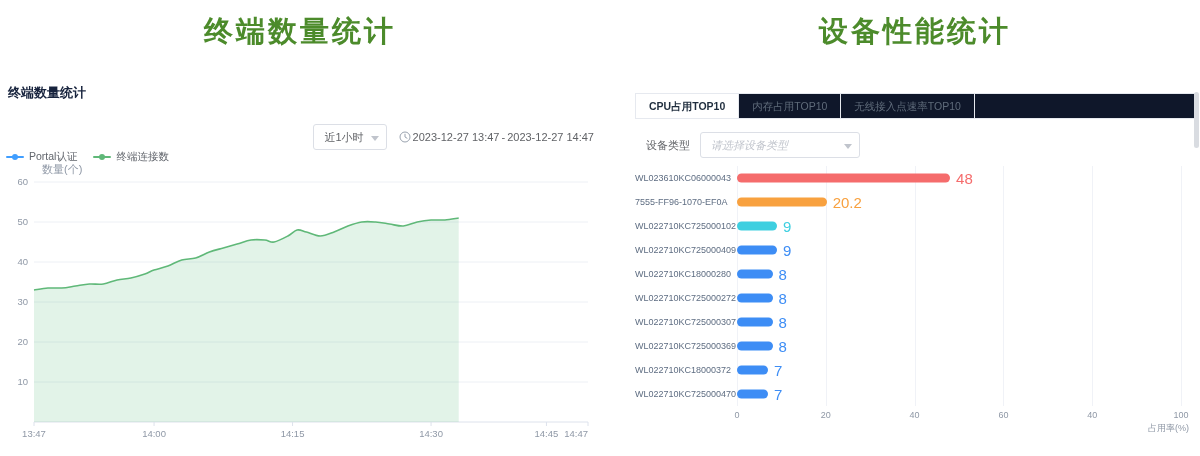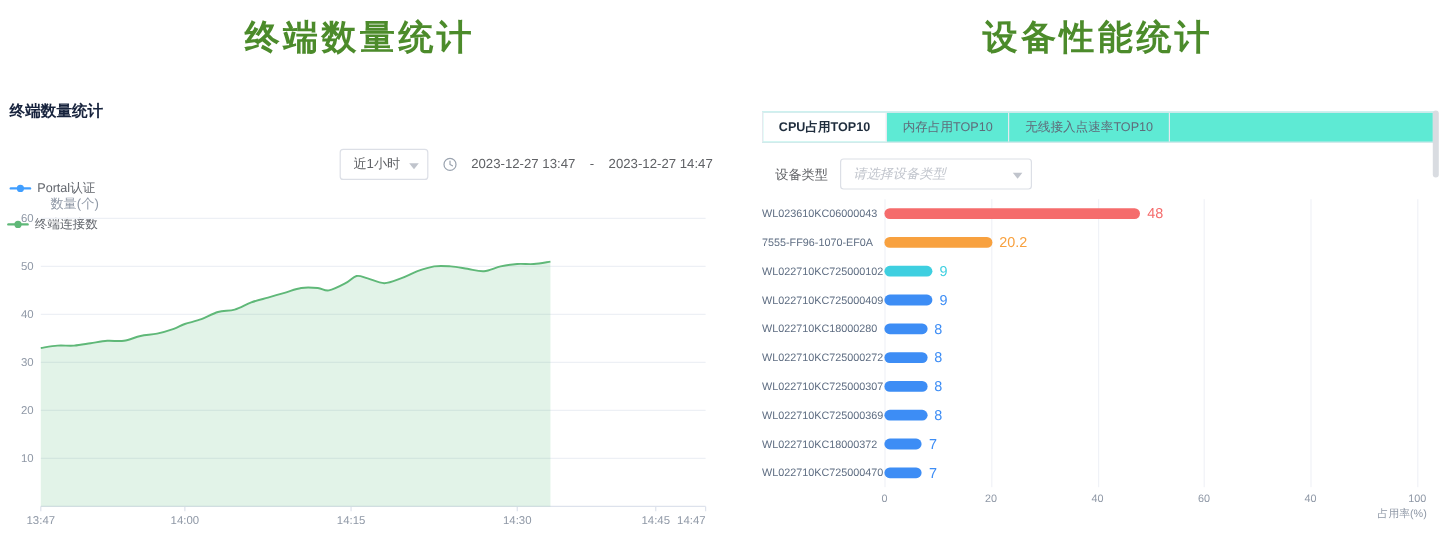--- a/index.html
+++ b/index.html
@@ -12,50 +12,50 @@
   .big-title { position:absolute; top:12px; left:0; width:100%; text-align:center;
     font-size:29px; font-weight:bold; color:#4c8b2b; letter-spacing:3px; }
 
   
   .panel-title { position:absolute; left:8px; top:84px; font-size:13px; font-weight:bold; color:#17233d; }
   .controls { position:absolute; top:124px; right:6px; display:flex; align-items:center; gap:12px; }
   .select-box { position:relative; height:26px; border:1px solid #dcdfe6; border-radius:3px;
     background:#fff; padding:0 22px 0 10px; font-size:11px; color:#606266; line-height:24px; cursor:pointer; white-space:nowrap; }
   .chevron { position:absolute; right:7px; top:11px; width:0; height:0;
     border-left:4px solid transparent; border-right:4px solid transparent; border-top:5px solid #c0c4cc; }
-  .date-range { display:flex; align-items:center; gap:12px; font-size:11px; color:#606266; cursor:pointer; }
-  .legend { position:absolute; left:6px; top:150px; display:flex; gap:16px; align-items:center;flex-direction:column; }
+  .date-range { display:flex; align-items:center; gap:2px; font-size:11px; color:#606266; cursor:pointer; }
+  .legend { position:absolute; left:6px; top:150px; display:flex; gap:16px; align-items:center; }
   .lg-item { display:flex; align-items:center; gap:5px; cursor:pointer; }
   .lg-marker { position:relative; width:18px; height:2px; border-radius:1px; }
   .lg-dot { position:absolute; left:50%; top:50%; transform:translate(-50%,-50%);
     width:6px; height:6px; border-radius:50%; background:inherit; }
   .lg-text { font-size:10.5px; color:#62666d; }
   .y-axis-name { position:absolute; left:42px; top:162px; font-size:11px; color:#8f98a6; }
   #line-chart { position:absolute; left:0; top:172px; width:600px; height:280px; }
   #line-chart text.tick { font-size:9.5px; fill:#8f98a6; }
 
   
   .tabs { position:absolute; left:5px; top:93px; width:560px; height:26px; display:flex;
-    background:#5eead4; border:1px solid #e6e9ef; }
+    background:#0f172a; border:1px solid #e6e9ef; }
   .tab { padding:0 13px; line-height:24px; font-size:10.5px; color:#5f6b7a;
     border-right:1px solid #e6e9ef; cursor:pointer; white-space:nowrap; }
   .tab.active { background:#ffffff; color:#1f2d3d; font-weight:bold; }
   .filter-row { position:absolute; left:16px; top:132px; display:flex; align-items:center; }
   .filter-label { font-size:11px; color:#606266; margin-right:10px; }
   .select-box.wide { width:160px; }
   .placeholder { color:#c0c4cc;font-style:italic; }
   #bar-chart { position:absolute; left:5px; top:166px; width:560px; height:272px; }
   .grid-layer { position:absolute; left:102px; right:14px; top:0; height:240px; }
   .vline { position:absolute; top:0; bottom:0; width:1px; background:#f0f2f7; }
   .bar-rows { position:relative; }
   .bar-row { display:flex; height:24px; align-items:center; }
   .bar-label { width:102px; padding-right:10px; text-align:right; font-size:9px; color:#5e6d82; white-space:nowrap; }
   .bar-track { position:relative; flex:1; height:100%; margin-right:14px; }
   .bar { position:absolute; left:0; top:50%; transform:translateY(-50%); height:9px; border-radius:5px; }
-  .bar-val { position:absolute; top:50%; transform:translateY(-50%); font-size:12px; }
+  .bar-val { position:absolute; top:50%; transform:translateY(-50%); font-size:15px; }
   .bar-axis { position:relative; margin:4px 14px 0 102px; height:26px; }
   .xtick { position:absolute; top:0; transform:translateX(-50%); font-size:9px; color:#8f98a6; }
   .axis-name { position:absolute; right:-8px; top:12px; font-size:9px; color:#8f98a6; white-space:nowrap; }
 
   .scrollbar-thumb { position:absolute; right:1px; top:92px; width:5px; height:56px;
     background:#d9dce1; border-radius:3px; }
 </style>
 </head>
 <body>
 

